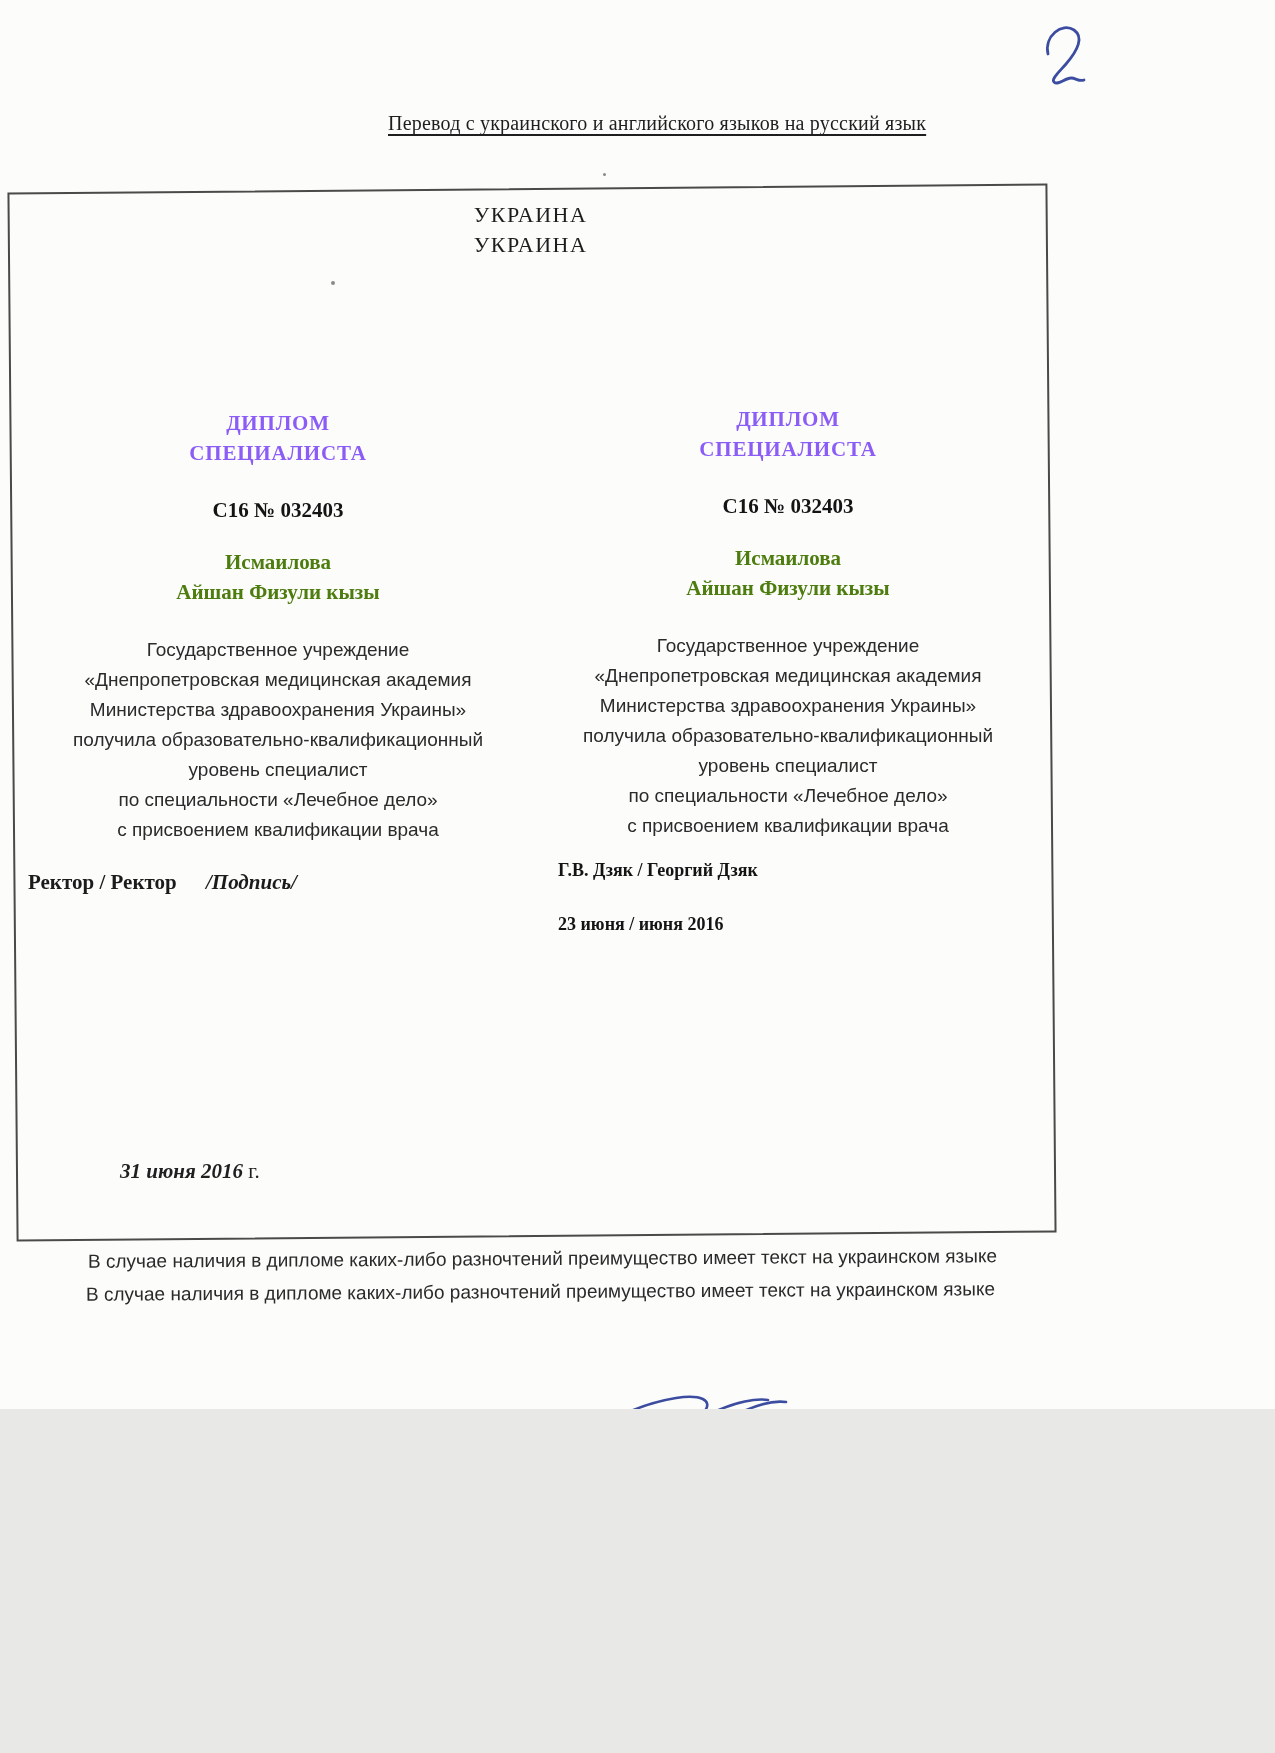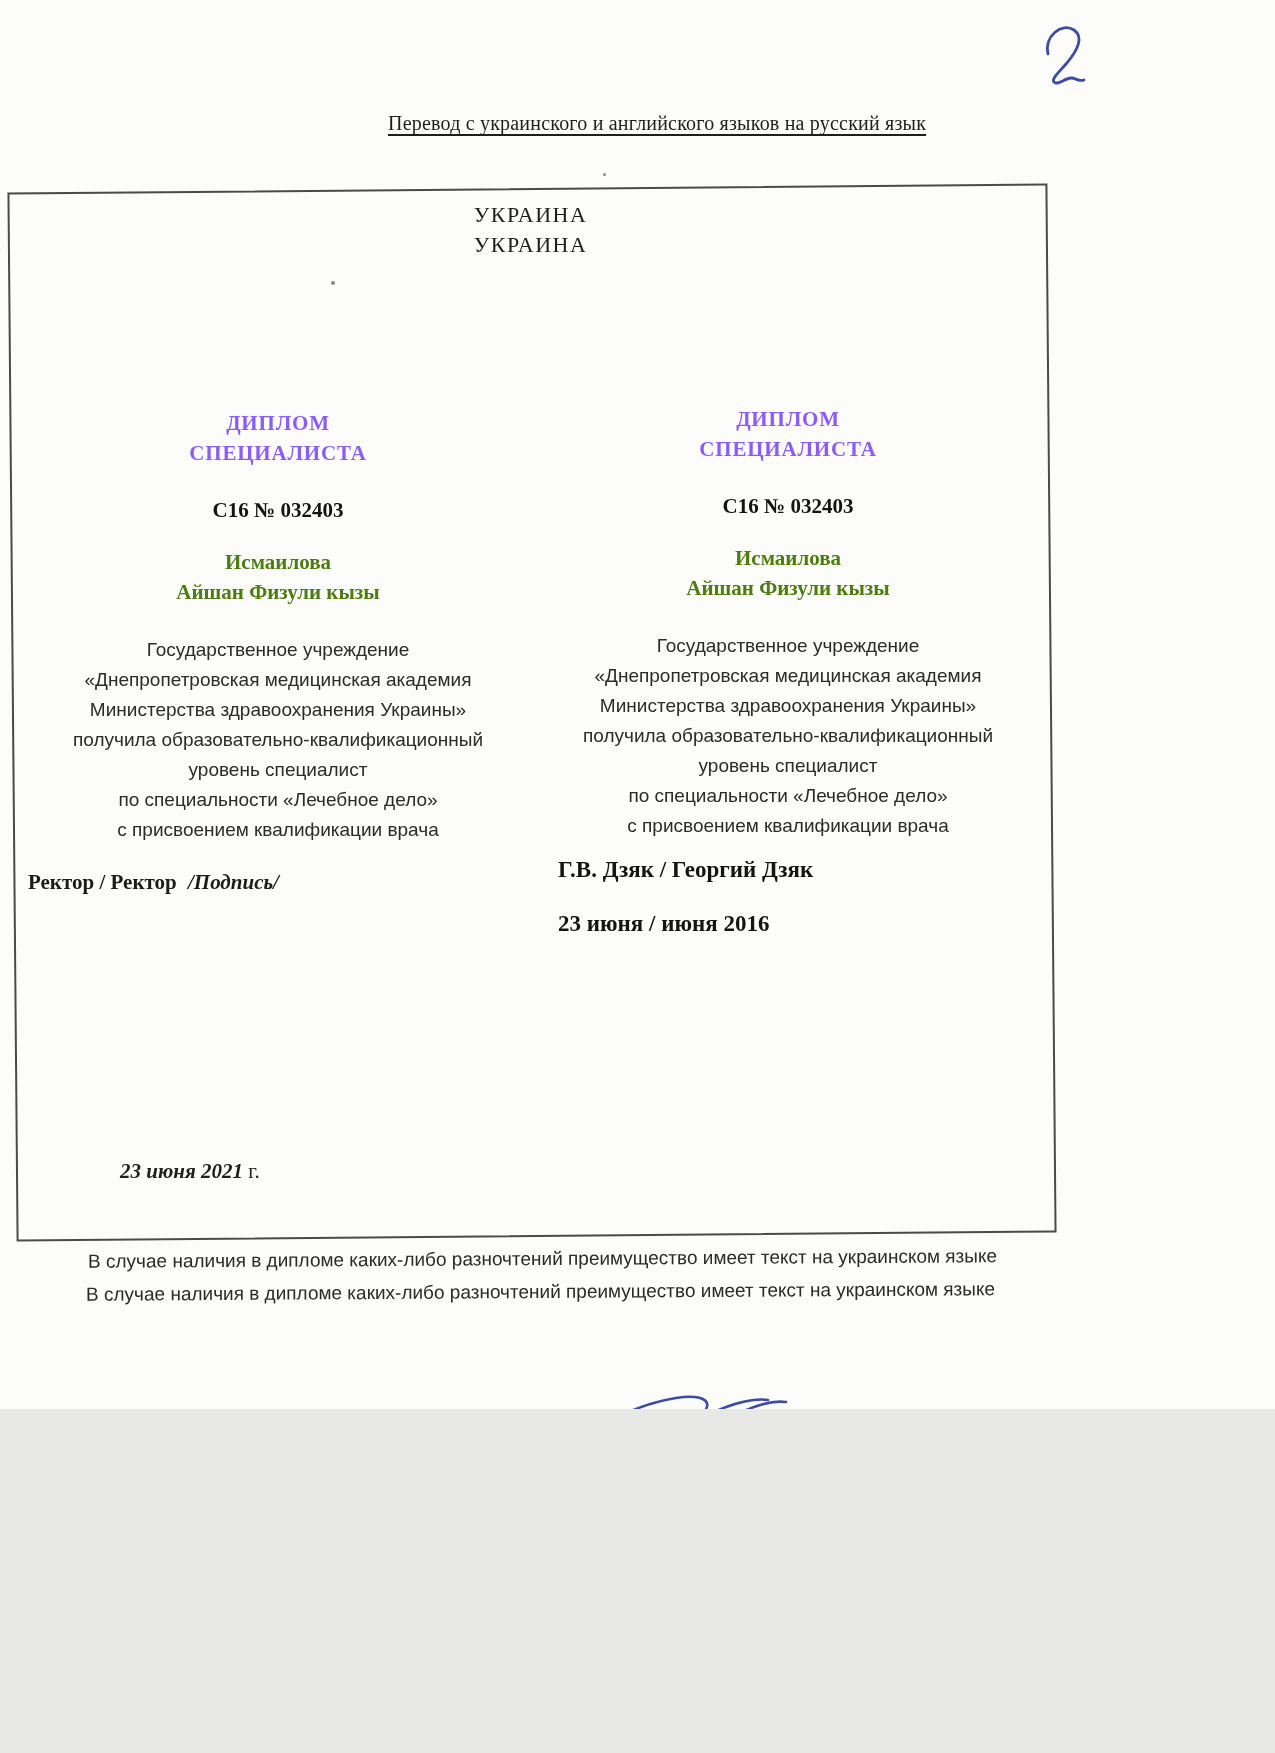--- a/index.html
+++ b/index.html
@@ -36,22 +36,22 @@
 
   .col { position:absolute; top:216px; width:456px; text-align:center; }
   .col-left  { left:36px; }
   .col-right { left:546px; top:212px; }
   .dip-title { font-weight:bold; font-size:21px; line-height:30px; letter-spacing:0.8px; color:#8b5cf6; }
   .dip-number { margin-top:30px; font-weight:bold; font-size:21px; color:#141414; }
   .dip-name { margin-top:24px; font-weight:bold; font-size:21px; line-height:30px; color:#4d7c0f; }
   .dip-body { margin-top:28px; font-family:"Liberation Sans", sans-serif; font-size:19px; line-height:30px; color:#2b2b2b; }
 
   .rector-left { position:absolute; left:14px; top:678px; font-size:21px; font-weight:bold; color:#1b1b1b; }
-  .rector-left .sig-note { font-style:italic; margin-left:6px; }
-  .rector-right { position:absolute; left:544px; top:664px; font-size:23px; font-weight:bold; color:#141414; line-height:28px; }
+  .rector-left .sig-note { font-style:italic; margin-left:24px; }
+  .rector-right { position:absolute; left:544px; top:664px; font-size:18px; font-weight:bold; color:#141414; line-height:28px; }
   .rector-right .date-line { margin-top:26px; }
 
   .seal { position:absolute; left:8px; top:806px; width:462px; font-size:20.5px; line-height:33px; color:#1f1f1f; }
   .seal .lbl { font-weight:bold; }
 
   .stamp { position:absolute; left:6px; top:962px; font-size:21px; line-height:34px; color:#1f1f1f; }
   .stamp .lbl { font-weight:bold; }
   .stamp .line2 { padding-left:100px; }
   .stamp .d { font-weight:bold; font-style:italic; }
 
@@ -137,21 +137,21 @@
     </div>
 
     <div class="rector-right">
       <div>Г.В. Дзяк / Георгий Дзяк</div>
       <div class="date-line">23 июня / июня 2016</div>
     </div>
 
 
     <div class="stamp">
       <div class="line2">
-        <span class="d">23 июня 2021</span><span> г.</span>
+        <span class="d">31 июня 2016</span><span> г.</span>
       </div>
     </div>
 
   </div>
 
   <div class="disc disc1">В случае наличия в дипломе каких-либо разночтений преимущество имеет текст на украинском языке</div>
   <div class="disc disc2">В случае наличия в дипломе каких-либо разночтений преимущество имеет текст на украинском языке</div>
 
   <div class="translator">
     <div>Перевод диплома с украинского и английского языков на русский язык выполнен мной,</div>

